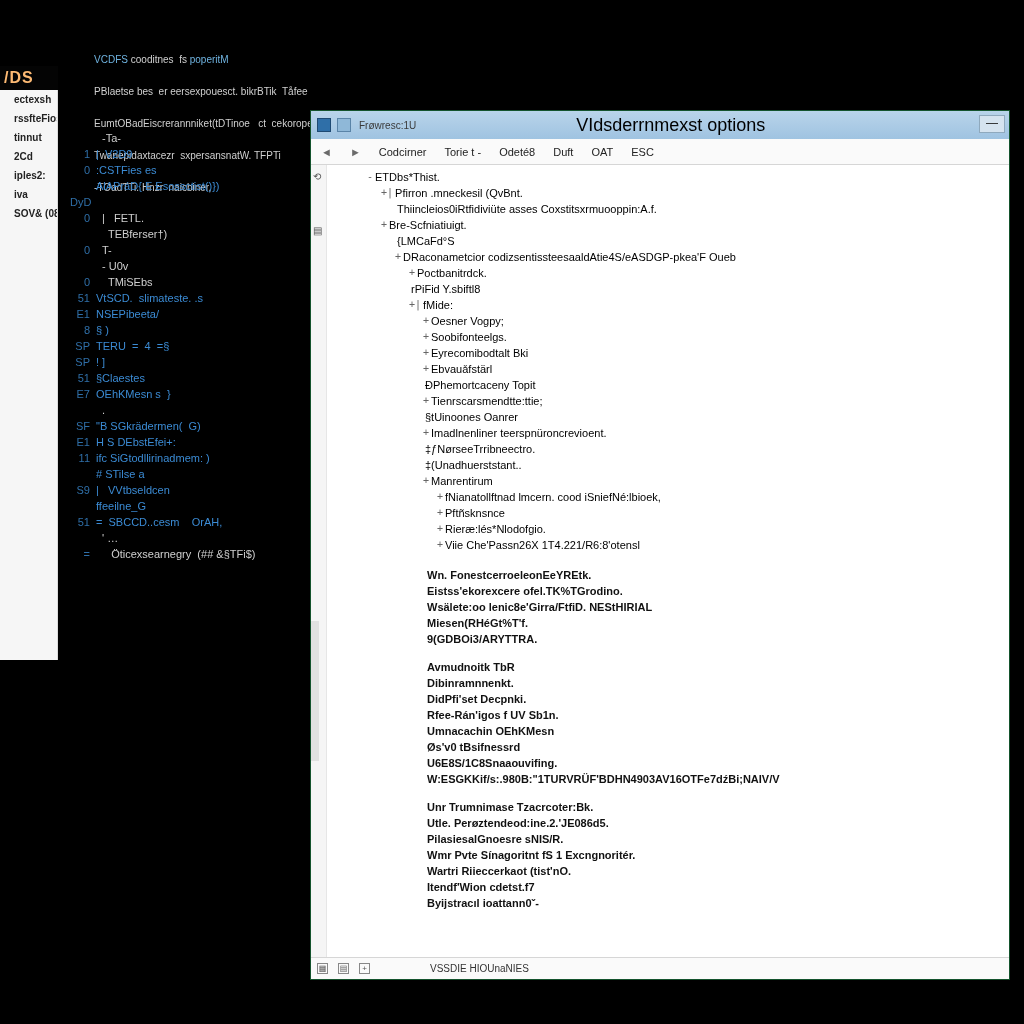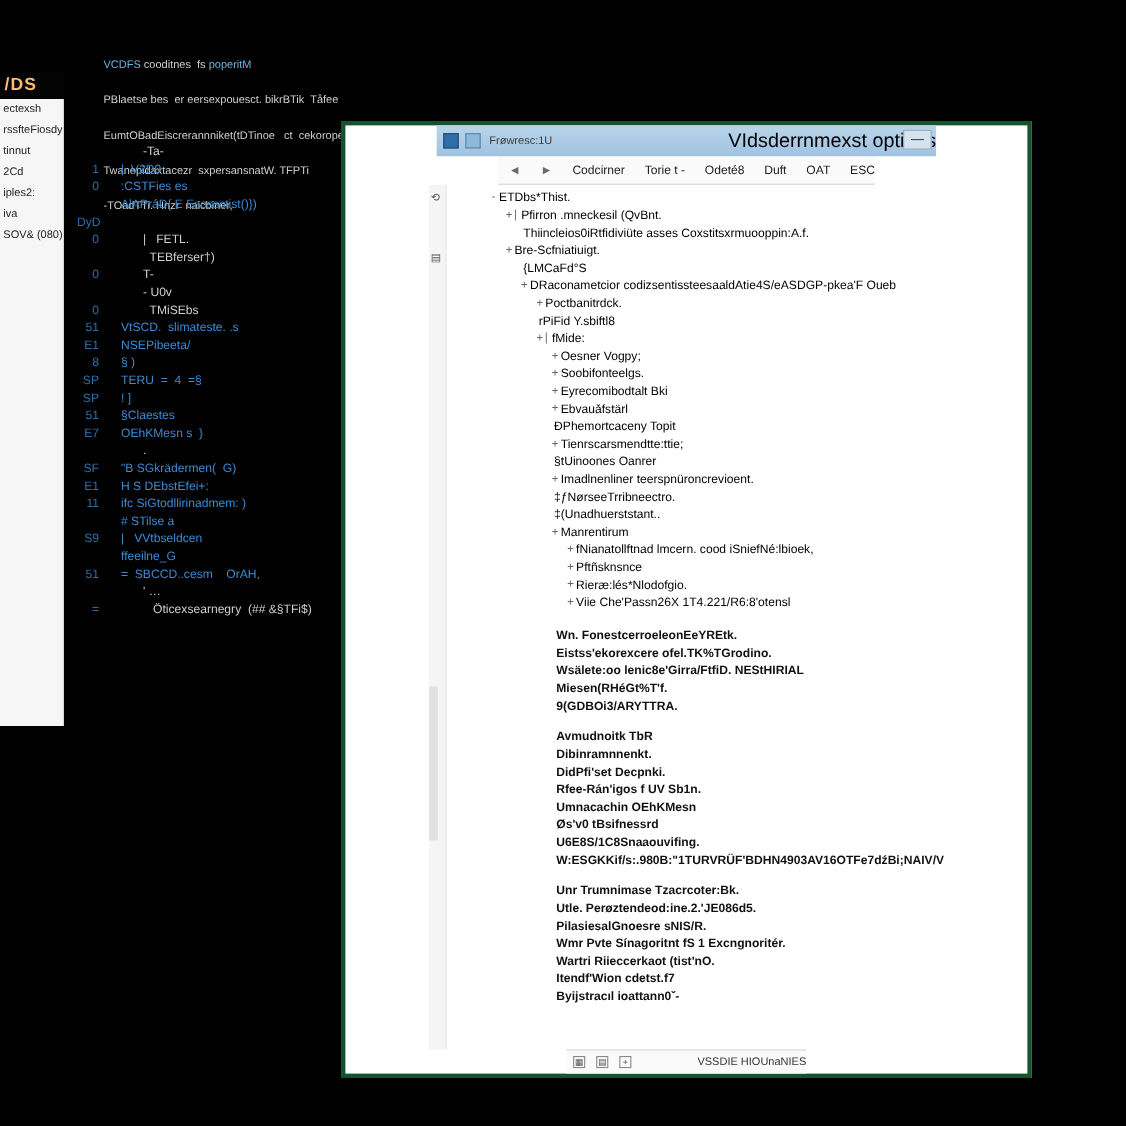--- a/index.html
+++ b/index.html
@@ -13,49 +13,50 @@
   }
   .term-header {
     position:absolute; left:70px; top:36px; color:#d0d0d0;
     font-family:Consolas,monospace; font-size:10px; white-space:pre;
   }
   .term-header .hl { color:#6fb3e0; }
   .term-code {
     position:absolute; left:70px; top:130px; width:260px;
     font-family:Consolas,monospace; font-size:11px; line-height:16px;
   }
-  .code-row { display:flex; gap:20px; white-space:pre; }
+  .code-row { display:flex; gap:6px; white-space:pre; }
   .ln  { width:20px; text-align:right; color:#2f6fa8; }
   .kw  { color:#3b8bd4; }
   .pl  { color:#cfcfcf; }
 
   
   .leftband {
     position:absolute; left:0; top:90px; width:58px; height:570px;
     background:#f6f6f6; color:#333; font-size:10px;
     border-right:1px solid #dcdcdc;
   }
   .brand {
     position:absolute; left:0; top:66px; width:58px; height:24px;
     background:#040404; color:#fdba74; font-weight:700; font-size:16px;
     display:flex; align-items:center; justify-content:flex-start; padding-left:4px;
     letter-spacing:1px;
   }
   .leftband .lb-item {
-    display:block; padding:4px 3px; color:#222; white-space:nowrap;
+    display:block; padding:4px 14px; color:#222; white-space:nowrap;
     overflow:hidden;
+    font-weight:bold;
   }
   .leftband .lb-sep { height:14px; }
 
   
   .win {
-    position:absolute; left:310px; top:110px; width:628px; height:870px;
-    background:#fff; border:4px solid #14532d;
+    position:absolute; left:310px; top:110px; width:700px; height:870px;
+    background:#fff; border:1px solid #14532d;
     box-shadow:0 0 0 1px rgba(0,0,0,.15);
-    display:flex; flex-direction:column;align-items:center;
+    display:flex; flex-direction:column;
   }
   .titlebar {
     height:28px; background:linear-gradient(#b9d4ea,#9fc3e1);
     display:flex; align-items:center; color:#0a0a0a; font-size:12px;
     padding-left:6px; position:relative;
   }
   .titlebar .ticon {
     width:14px; height:14px; background:#2f6fa8; margin-right:6px;
     border:1px solid #1e4a73;
   }

